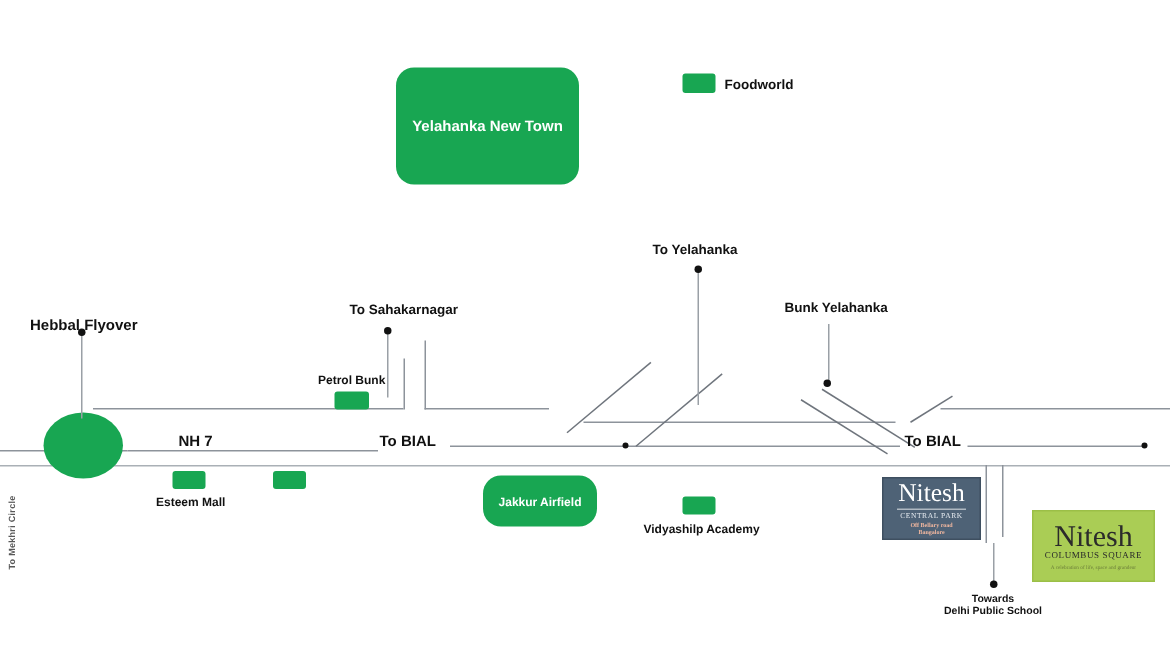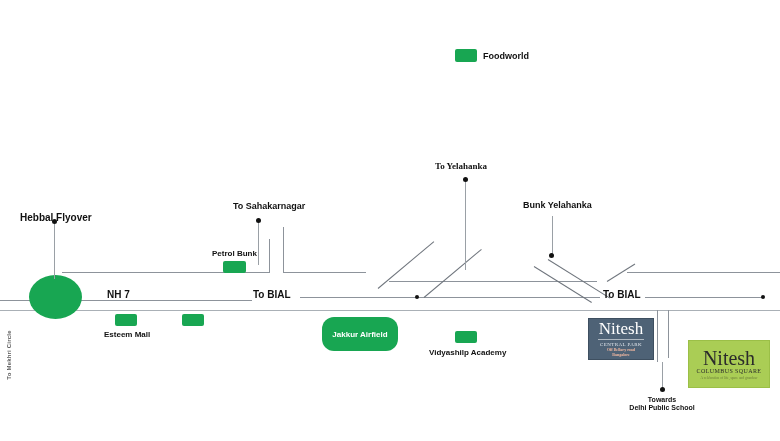--- a/index.html
+++ b/index.html
@@ -159,20 +159,23 @@
 </head>
 <body>
 
 <div id="map">
 
   <div id="legend" style="left:455px; top:49px;">
     <div class="sw"></div>
     <div class="tx">Foodworld</div>
   </div>
 
+  <div class="poi-box" style="left:264px; top:45px; width:122px; height:78px; font-size:10px;">
+    <span>Yelahanka New Town</span>
+  </div>
 
   <div class="vert-lbl" style="left:-20px; top:352px; width:58px; text-align:center;">To Mekhri Circle</div>
 
   <div class="road road-h" style="left:62px; top:272px; width:207px;"></div>
   <div class="road road-h" style="left:283px; top:272px; width:83px;"></div>
   <div class="road road-h" style="left:389px; top:281px; width:208px;"></div>
   <div class="road road-h" style="left:627px; top:272px; width:153px;"></div>
 
   <div class="road road-h" style="left:0px; top:300px; width:85px;"></div>
   <div class="road road-h" style="left:85px; top:300px; width:167px;"></div>
@@ -198,27 +201,27 @@
   <div class="connector" style="left:54px; top:222px; height:57px;"></div>
   <div class="node" style="left:52px; top:219px;"></div>
   <div class="lbl lbl-10" style="left:20px; top:200px;margin-top:12px;">Hebbal Flyover</div>
 
   <div class="connector" style="left:258px; top:221px; height:44px;"></div>
   <div class="node" style="left:256px; top:218px;"></div>
   <div class="lbl lbl-9" style="left:233px; top:201px;">To Sahakarnagar</div>
 
   <div class="connector" style="left:465px; top:180px; height:90px;"></div>
   <div class="node" style="left:463px; top:177px;"></div>
-  <div class="lbl lbl-9" style="left:435px; top:161px;font-family:Liberation Serif, serif;">To Yelahanka</div>
+  <div class="lbl lbl-9" style="left:435px; top:161px;">To Yelahanka</div>
 
   <div class="connector" style="left:552px; top:216px; height:40px;"></div>
   <div class="node" style="left:549px; top:253px;"></div>
   <div class="lbl lbl-9" style="left:523px; top:200px;">Bunk Yelahanka</div>
 
-  <div class="lbl lbl-10" style="left:76px; top:289px;padding-left:31px;">NH 7</div>
+  <div class="lbl lbl-10" style="left:88px; top:289px;padding-left:31px;">NH 7</div>
 
   <div class="lbl lbl-10" style="left:253px; top:289px;">To BIAL</div>
   <div class="node-sm" style="left:415px; top:295px;"></div>
 
   <div class="lbl lbl-10" style="left:603px; top:289px;">To BIAL</div>
   <div class="node-sm" style="left:761px; top:295px;"></div>
 
   <div class="poi-swatch" style="left:223px; top:261px; width:23px; height:12px;"></div>
   <div class="lbl lbl-8" style="left:212px; top:249px;">Petrol Bunk</div>
 

